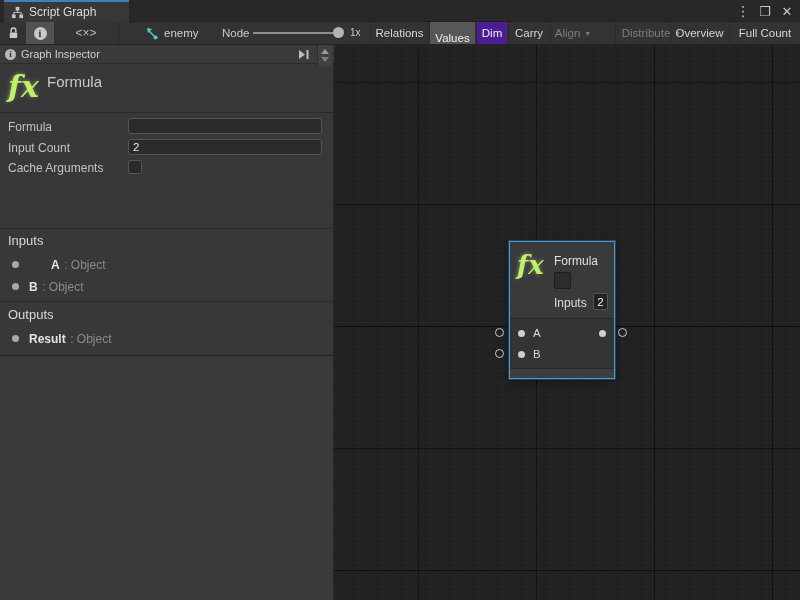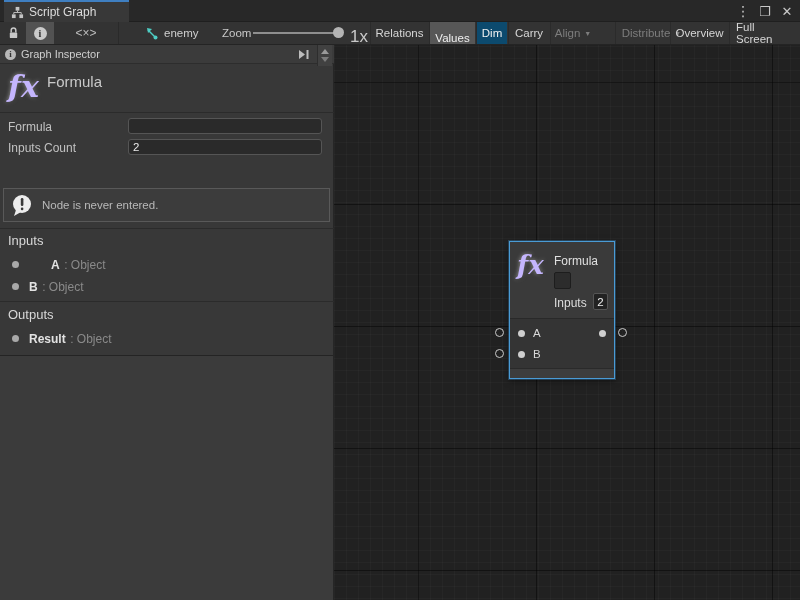--- a/index.html
+++ b/index.html
@@ -17,21 +17,21 @@
     align-items:center; gap:4px; color:#c8c8c8; }
   #win-controls .wc { width:18px; height:20px; display:flex; align-items:center;
     justify-content:center; font-size:13px; cursor:default; }
 
   
   #toolbar { position:absolute; left:0; top:22px; width:800px; height:23px;
     background:#333333; border-bottom:1px solid #242424; font-size:11.5px; color:#d6d6d6; }
   .tbtn { position:absolute; top:0; height:22px; display:flex; align-items:center;
     justify-content:center; padding:0 6px; cursor:default; }
   .tbtn.active { background:#575757; color:#f0f0f0; }
-  .tbtn.dim2 { background:#0c4a6e; }
+  .tbtn.dim2 { background:#4c1d95; }
   .tbtn.disabled { color:#7d7d7d; }
   .tsep { position:absolute; top:0; width:1px; height:22px; background:#2a2a2a; }
   .rbtn { border-left:1px solid #2b2b2b; }
   #zoom-track { position:absolute; left:253px; top:10px; width:84px; height:2px; background:#8f8f8f; }
   #zoom-thumb { position:absolute; left:333px; top:5px; width:11px; height:11px;
     border-radius:50%; background:#b4b4b4; }
 
   
   #inspector { position:absolute; left:0; top:45px; width:334px; height:555px;
     background:#383838; border-right:1px solid #262626; }
@@ -42,21 +42,21 @@
     display:flex; align-items:center; justify-content:center; }
   #spinners { position:absolute; right:2px; top:0; width:15px; height:21px;
     background:#414141; display:flex; flex-direction:column; align-items:center;
     justify-content:center; gap:3px; border-left:1px solid #2d2d2d; }
   .tri-up { width:0; height:0; border-left:4px solid transparent; border-right:4px solid transparent;
     border-bottom:5px solid #9a9a9a; }
   .tri-down { width:0; height:0; border-left:4px solid transparent; border-right:4px solid transparent;
     border-top:5px solid #7d7d7d; }
 
   .fx-glyph { font-family:"DejaVu Serif", serif; font-style:italic; font-weight:bold;
-    color:#c4b5fd; text-shadow:0 0 4px rgba(255,255,255,.55), 1px 1px 3px rgba(0,0,0,.8); }
+    color:#bef264; text-shadow:0 0 4px rgba(255,255,255,.55), 1px 1px 3px rgba(0,0,0,.8); }
 
   #unit-title { position:absolute; left:0; top:20px; width:334px; height:48px;
     border-bottom:1px solid #2b2b2b; }
   #unit-fx { position:absolute; left:8px; top:4px; font-size:30px; }
   #unit-name { position:absolute; left:47px; top:8px; font-size:15px; color:#c9c9c9; }
 
   .fieldrow { position:absolute; left:0; width:334px; height:20px; }
   .fieldrow .flabel { position:absolute; left:8px; top:3px; font-size:12px; color:#c2c2c2; }
   .finput { position:absolute; left:128px; top:1px; width:194px; height:16px;
     background:#2a2a2a; border:1px solid #555; border-radius:3px; color:#e8e8e8;
@@ -157,24 +157,24 @@
     <span style="display:flex">
       <svg width="14" height="13" viewBox="0 0 14 13">
         <path d="M11 10 L4 3" stroke="#4ecdc4" stroke-width="1.4"></path>
         <path d="M3 1 L8 2 L4 6 Z" fill="#4ecdc4"></path>
         <circle cx="11.5" cy="10.5" r="2" fill="#4ecdc4"></circle>
       </svg>
     </span>
     <span style="color:#cfcfcf">enemy</span>
   </div>
 
-  <span class="abs" style="left:222px;top:5px;font-size:11.5px;color:#c9c9c9;">Zoom</span>
+  <span class="abs" style="left:222px;top:5px;font-size:11.5px;color:#c9c9c9;">Node</span>
   <div id="zoom-track"></div>
   <div id="zoom-thumb"></div>
-  <span class="abs" style="left:350px;top:5px;font-size:17px;color:#c9c9c9;">1x</span>
+  <span class="abs" style="left:350px;top:5px;font-size:10px;color:#c9c9c9;">1x</span>
 
   <div class="tbtn rbtn" style="left:370px;width:58px;">
     <span>Relations</span>
   </div>
   <div class="tbtn rbtn active" style="left:429px;width:46px;align-items:flex-end;">
     <span>Values</span>
   </div>
   <div class="tbtn rbtn active dim2" style="left:476px;width:31px;">
     <span>Dim</span>
   </div>
@@ -186,21 +186,21 @@
     <span style="font-size:7px;">▼</span>
   </div>
   <div class="tbtn rbtn disabled" style="left:596px;width:72px;gap:4px;margin-left:19px;">
     <span>Distribute</span>
     <span style="font-size:7px;">▼</span>
   </div>
   <div class="tbtn rbtn" style="left:670px;width:58px;">
     <span>Overview</span>
   </div>
   <div class="tbtn rbtn" style="left:729px;width:71px;">
-    <span>Full Screen</span>
+    <span>Full Count</span>
   </div>
 </div>
 
 <div id="inspector">
   <div id="insp-header">
     <span style="width:11px;height:11px;border-radius:50%;background:#b9b9b9;color:#333;font-size:9px;font-weight:bold;display:flex;align-items:center;justify-content:center;font-family:'Liberation Serif',serif;">i</span>
     <span>Graph Inspector</span>
     <span id="dock-btn">
       <svg width="12" height="11" viewBox="0 0 12 11">
         <path d="M1 1 L7 5.5 L1 10 Z" fill="#bdbdbd"></path>
@@ -216,35 +216,28 @@
   <div id="unit-title">
     <span id="unit-fx" class="fx-glyph">fx</span>
     <span id="unit-name">Formula</span>
   </div>
 
   <div class="fieldrow" style="top:72px;">
     <span class="flabel">Formula</span>
     <input class="finput" type="text" value="" style="">
   </div>
   <div class="fieldrow" style="top:93px;">
-    <span class="flabel">Inputs Count</span>
+    <span class="flabel">Input Count</span>
     <input class="finput" type="text" value="2" style="">
   </div>
-
-  <div id="warning-box">
-    <span style="display:flex">
-      <svg width="24" height="24" viewBox="0 0 24 24">
-        <circle cx="12" cy="11" r="9" fill="#ededed"></circle>
-        <polygon points="6,17 4,23 11,19" fill="#ededed"></polygon>
-        <rect x="10.8" y="5" width="2.6" height="8" rx="1.2" fill="#3a3a3a"></rect>
-        <rect x="10.8" y="14.6" width="2.6" height="2.6" rx="1.2" fill="#3a3a3a"></rect>
-      </svg>
-    </span>
-    <span id="warning-text">Node is never entered.</span>
-  </div>
+  <div class="fieldrow" style="top:113px;">
+    <span class="flabel">Cache Arguments</span>
+    <div id="cache-checkbox"></div>
+  </div>
+
 
   <div class="divider" style="top:183px;"></div>
   <span class="abs section-title" style="left:8px;top:188px;">Inputs</span>
 
   <div class="port-item" style="left:12px;top:210px;gap:32px;">
     <span class="port-bullet"></span>
     <span><span class="port-name">A</span>
     <span class="port-type"> <span>:</span> <span>Object</span></span></span>
   </div>
   <div class="port-item" style="left:12px;top:232px;text-align:center;">

